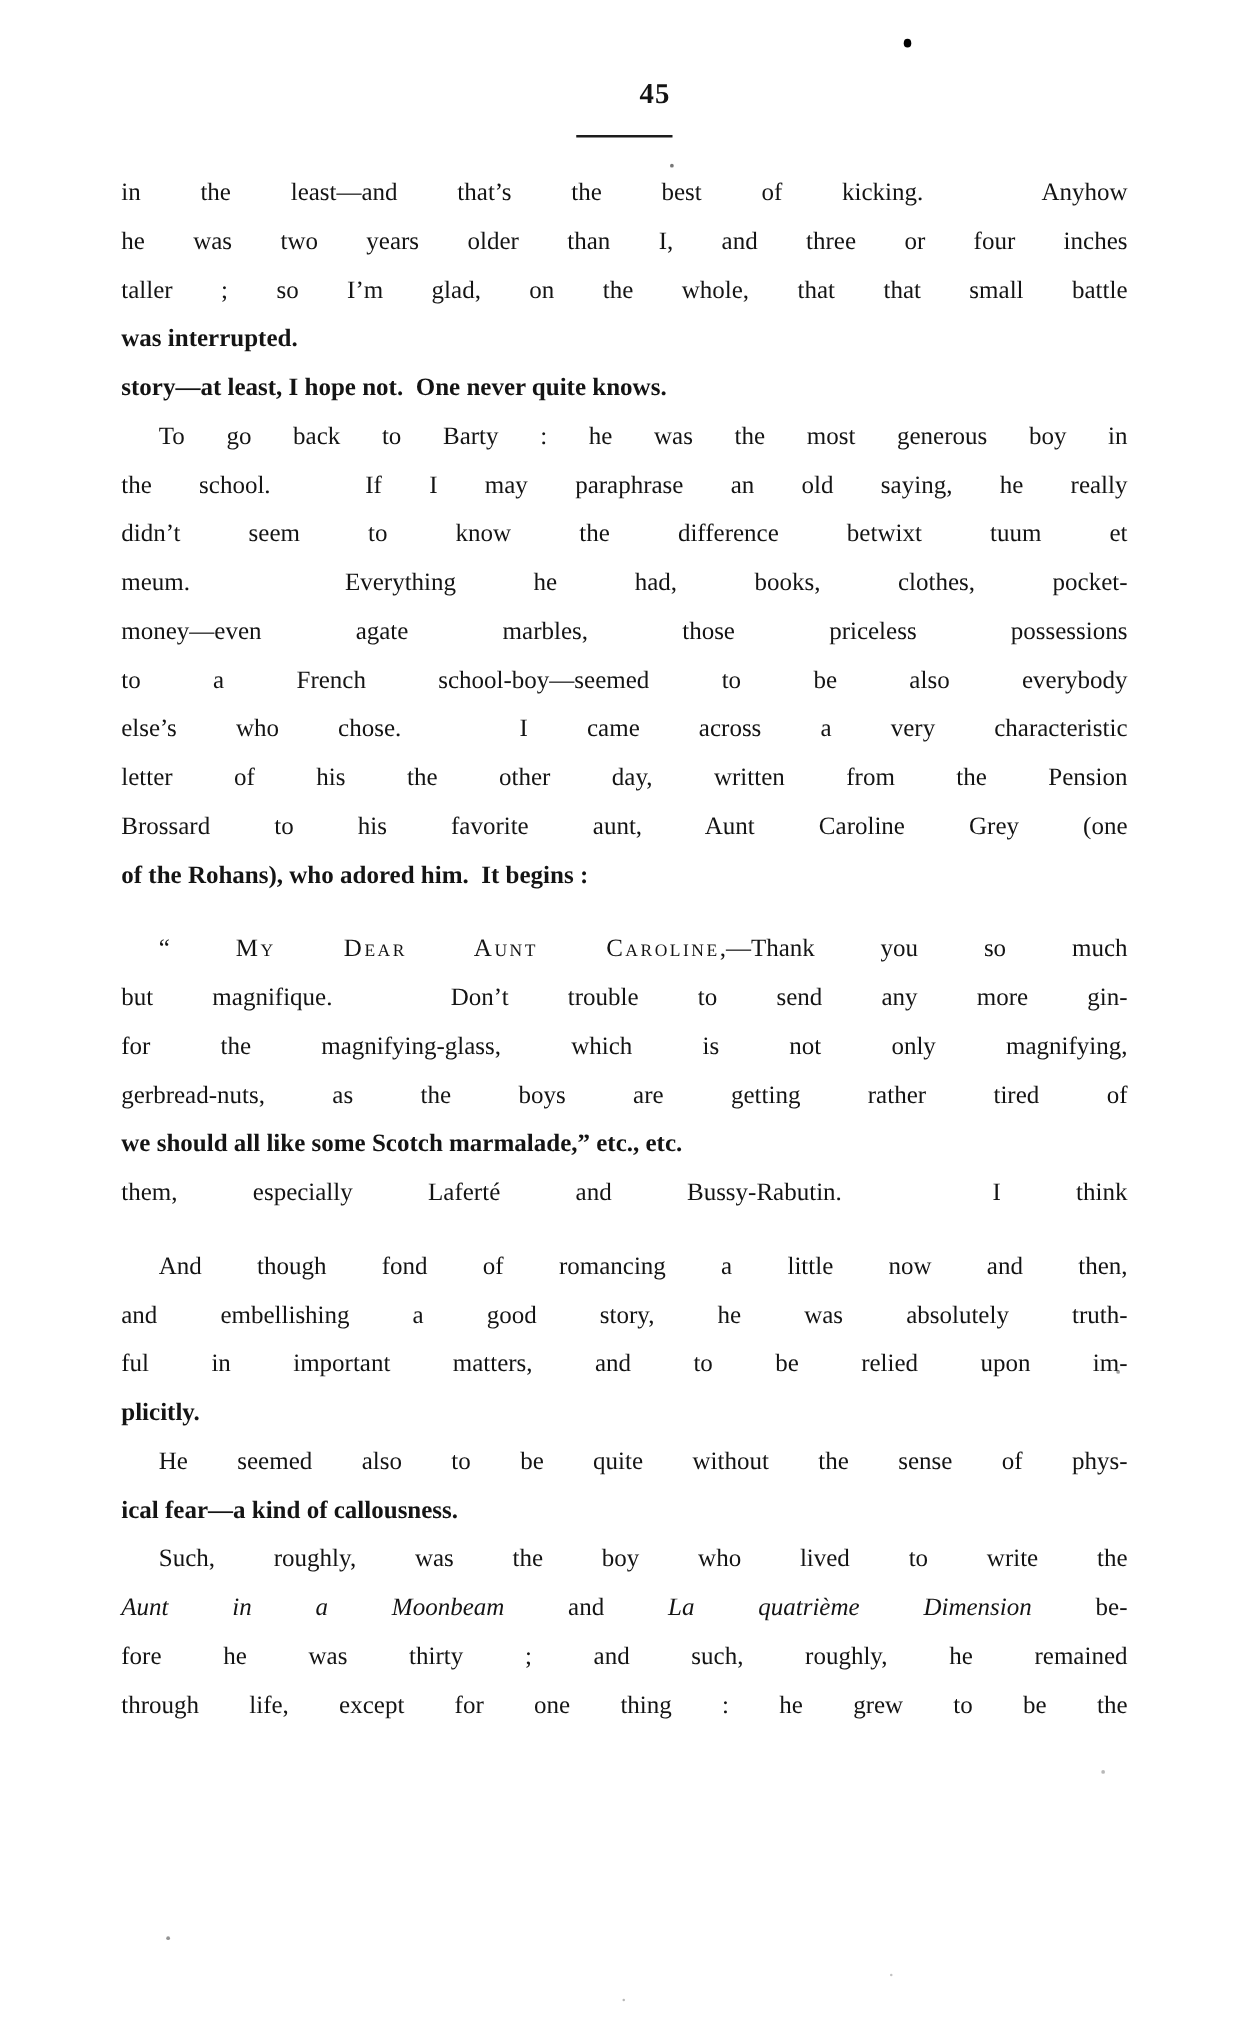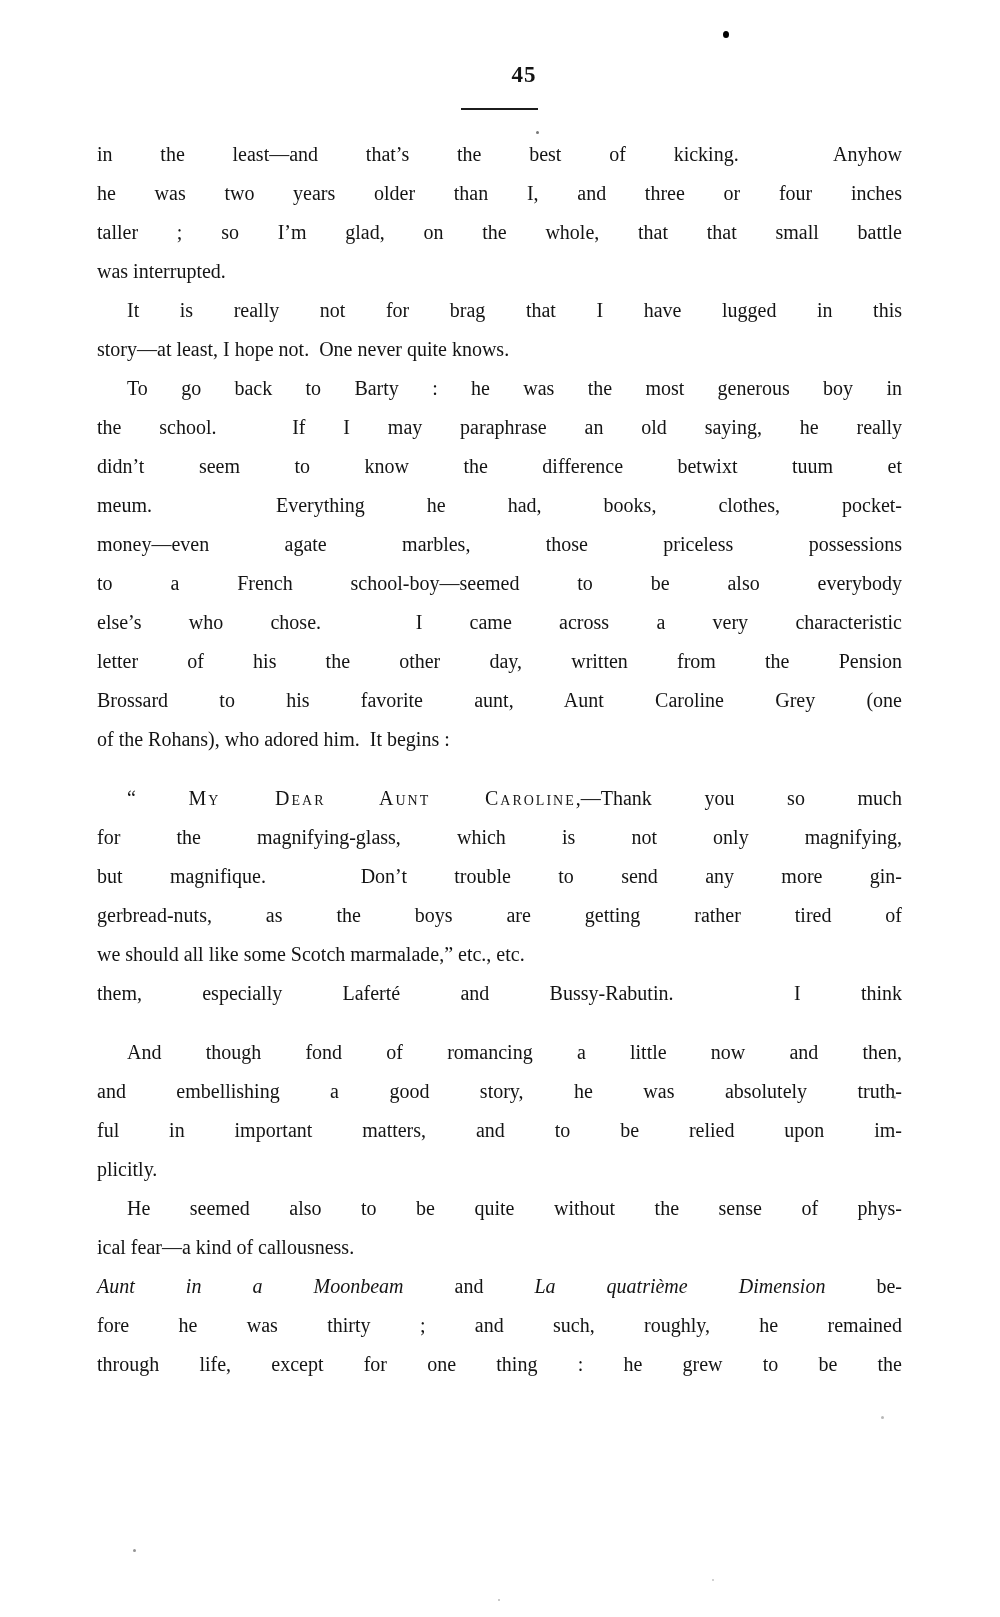--- a/index.html
+++ b/index.html
@@ -41,74 +41,74 @@
     left: 97px;
     top: 135px;
     width: 805px;
     font-size: 20px;
     line-height: 39px;
   }
   .para { margin: 0; }
   .para.space-before { margin-top: 20px; }
   .line { min-height: 39px; }
   .line.just { text-align: justify; text-align-last: justify; }
-  .line.last { text-align: right; text-align-last: left; }
+  .line.last { text-align: right; text-align-last: left; font-weight: bold; }
   .line.indent { text-indent: 30px; }
   .it { font-style: italic; }
   .sc { font-variant: small-caps; letter-spacing: 2px; }
   .speck { position: absolute; border-radius: 50%; }
 </style>
 </head>
 <body>
 
 <div class="page">
   <div class="page-number-wrap">45</div>
   <div class="page-number-rule"></div>
   <div class="text-block">
       <div class="para">
         <div class="line just"><span>in the least—and that’s the best of kicking.&nbsp; Anyhow</span></div>
         <div class="line just"><span>he was two years older than I, and three or four inches</span></div>
         <div class="line just"><span>taller ; so I’m glad, on the whole, that that small battle</span></div>
         <div class="line last"><span>was interrupted.</span></div>
       </div>
       <div class="para">
-        <div class="line just indent"><span>It is really not for brag that I have lugged in this</span></div>
         <div class="line last"><span>story—at least, I hope not.&nbsp; One never quite knows.</span></div>
       </div>
       <div class="para">
         <div class="line just indent"><span>To go back to Barty : he was the most generous boy in</span></div>
         <div class="line just"><span>the school.&nbsp; If I may paraphrase an old saying, he really</span></div>
         <div class="line just"><span>didn’t seem to know the difference betwixt tuum et</span></div>
         <div class="line just"><span>meum.&nbsp; Everything he had, books, clothes, pocket-</span></div>
         <div class="line just"><span>money—even agate marbles, those priceless possessions</span></div>
         <div class="line just"><span>to a French school-boy—seemed to be also everybody</span></div>
         <div class="line just"><span>else’s who chose.&nbsp; I came across a very characteristic</span></div>
         <div class="line just"><span>letter of his the other day, written from the Pension</span></div>
         <div class="line just"><span>Brossard to his favorite aunt, Aunt Caroline Grey (one</span></div>
         <div class="line last"><span>of the Rohans), who adored him.&nbsp; It begins :</span></div>
       </div>
       <div class="para space-before">
         <div class="line just indent"><span>“ </span><span class="sc">My Dear Aunt Caroline</span><span>,—Thank you so much</span></div>
+        <div class="line just"><span>but magnifique.&nbsp; Don’t trouble to send any more gin-</span></div>
         <div class="line just"><span>for the magnifying-glass, which is not only magnifying,</span></div>
-        <div class="line just"><span>but magnifique.&nbsp; Don’t trouble to send any more gin-</span></div>
         <div class="line just"><span>gerbread-nuts, as the boys are getting rather tired of</span></div>
         <div class="line last"><span>we should all like some Scotch marmalade,” etc., etc.</span></div>
         <div class="line just"><span>them, especially Laferté and Bussy-Rabutin.&nbsp; I think</span></div>
       </div>
       <div class="para space-before">
         <div class="line just indent"><span>And though fond of romancing a little now and then,</span></div>
         <div class="line just"><span>and embellishing a good story, he was absolutely truth-</span></div>
         <div class="line just"><span>ful in important matters, and to be relied upon im-</span></div>
         <div class="line last"><span>plicitly.</span></div>
       </div>
       <div class="para">
         <div class="line just indent"><span>He seemed also to be quite without the sense of phys-</span></div>
         <div class="line last"><span>ical fear—a kind of callousness.</span></div>
       </div>
       <div class="para">
+        <div class="line just indent"><span>Such, roughly, was the boy who lived to write the</span></div>
         <div class="line just"><span class="it">Aunt in a Moonbeam</span><span> and </span><span class="it">La quatrième Dimension</span><span> be-</span></div>
         <div class="line just"><span>fore he was thirty ; and such, roughly, he remained</span></div>
         <div class="line just"><span>through life, except for one thing : he grew to be the</span></div>
       </div>
     </div>
 <div class="speck" style="left: 723px; top: 31px; width: 6px; height: 7px; background: rgb(0, 0, 0); opacity: 1;"></div>
     <div class="speck" style="left: 536px; top: 131px; width: 3px; height: 3px; background: rgb(85, 85, 85); opacity: 0.8;"></div>
     <div class="speck" style="left: 893px; top: 1096px; width: 3px; height: 3px; background: rgb(119, 119, 119); opacity: 0.7;"></div>
     <div class="speck" style="left: 881px; top: 1416px; width: 3px; height: 3px; background: rgb(136, 136, 136); opacity: 0.6;"></div>
     <div class="speck" style="left: 133px; top: 1549px; width: 3px; height: 3px; background: rgb(102, 102, 102); opacity: 0.7;"></div>

